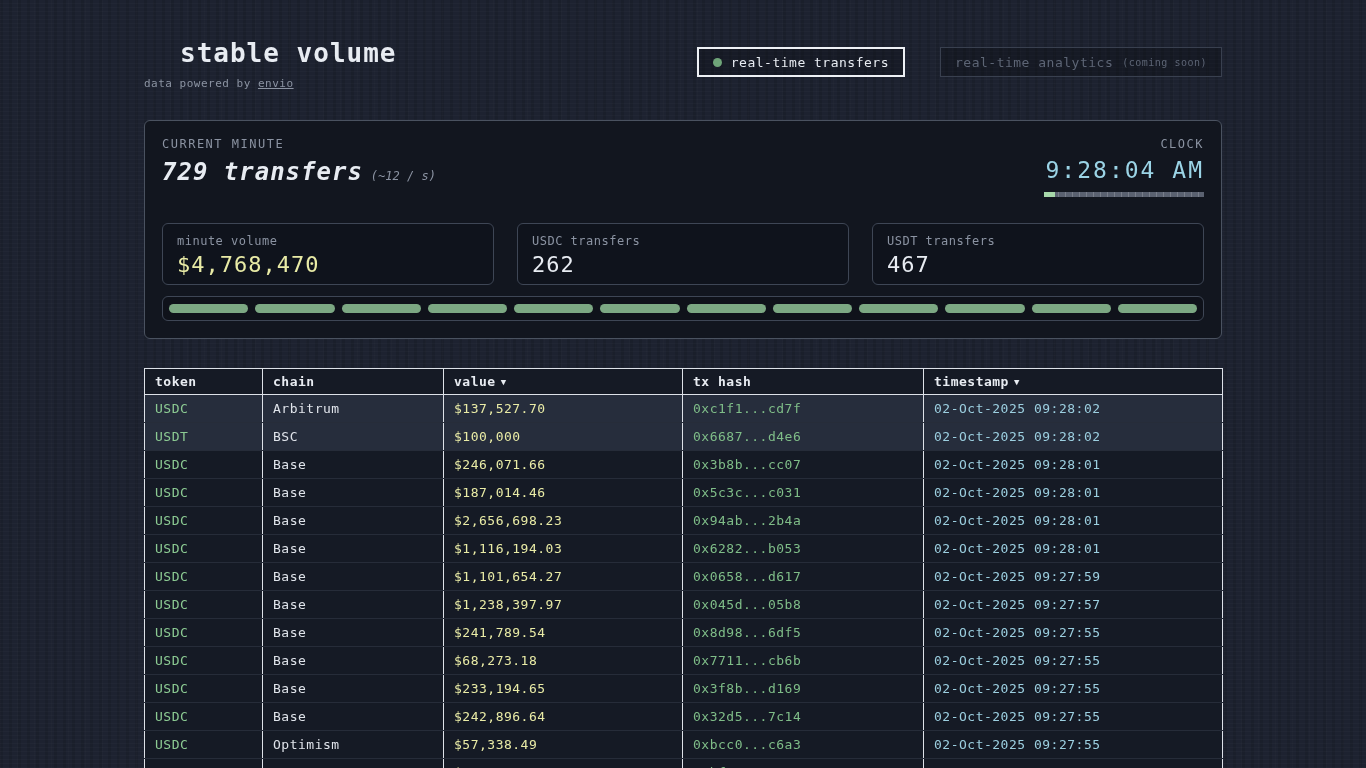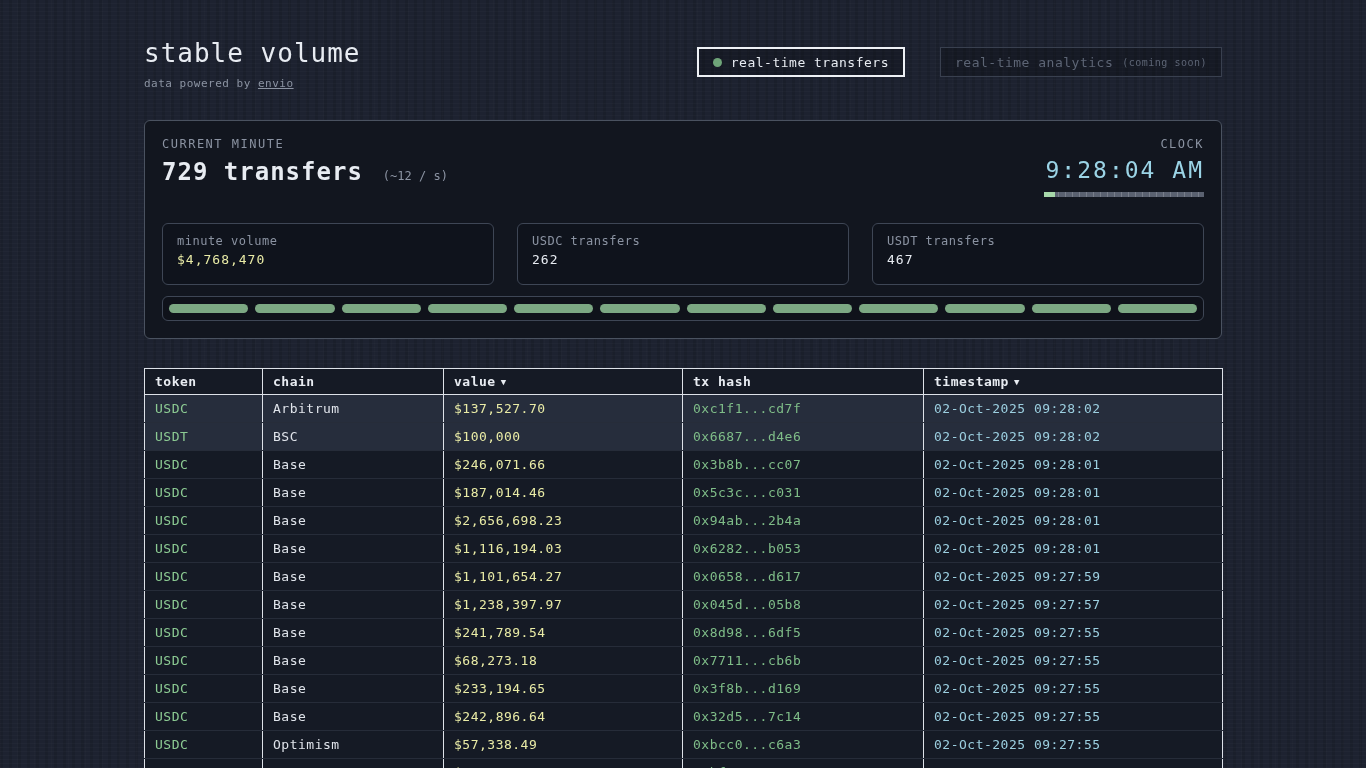--- a/index.html
+++ b/index.html
@@ -19,22 +19,23 @@
       repeating-linear-gradient(0deg, rgba(255,255,255,0.018) 0 1px, transparent 1px 4px),
       repeating-linear-gradient(90deg, rgba(0,0,0,0.10) 0 3px, transparent 3px 9px),
       repeating-linear-gradient(90deg, rgba(255,255,255,0.012) 0 1px, transparent 1px 17px);
     z-index: 0;
   }
   .page { position: relative; z-index: 1; width: 1078px; margin: 0 auto; }
 
   
   .topbar { display: flex; justify-content: space-between; align-items: flex-start; padding-top: 38px; }
   .brand h1 {
-    font-size: 26px; font-weight: 400; letter-spacing: 1px;
+    font-size: 26px; font-weight: 700; letter-spacing: 1px;
     color: var(--text-main, #e8ecf2);
+    margin-left: 36px;
   }
   .subtitle { margin-top: 9px; font-size: 11px; color: var(--text-muted, #8b93a2); letter-spacing: 0.5px; }
   .subtitle a { color: var(--text-muted, #8b93a2); text-decoration: underline; cursor: pointer; }
 
   .tabs { display: flex; gap: 10px; margin-top: 9px; }
   .tab {
     font-family: inherit; font-size: 13px; letter-spacing: 0.5px;
     padding: 7px 14px; height: 30px;
     display: inline-flex; align-items: center; gap: 9px;
     background: transparent; cursor: pointer; white-space: nowrap;
@@ -62,21 +63,21 @@
     margin-top: 30px;
     border: 1px solid var(--border-panel, #4a5260);
     border-radius: 6px;
     background: var(--panel-bg, #12161f);
     padding: 16px 17px 17px 17px;
   }
   .panel-top { display: flex; justify-content: space-between; align-items: flex-start; }
   .micro-label {
     font-size: 12px; letter-spacing: 1.5px; color: var(--text-muted, #8b93a2);
   }
-  .big-line { margin-top: 7px; display: flex; align-items: baseline; gap: 20px; }
+  .big-line { margin-top: 7px; display: flex; align-items: baseline; gap: 8px; font-style: italic; }
   .big-number { font-size: 24px; font-weight: 700; color: var(--text-main, #e8ecf2); letter-spacing: 1px; }
   .rate { font-size: 12px; color: var(--text-muted, #8b93a2); }
 
   .clock-block { text-align: right; }
   .clock-time {
     margin-top: 6px; font-size: 23px; letter-spacing: 2px;
     color: var(--accent-cyan, #9bd4e6);
   }
   .clock-track {
     margin-top: 9px; margin-left: auto;
@@ -93,21 +94,21 @@
 
   .cards { display: flex; gap: 23px; margin-top: 26px; }
   .card {
     flex: 1; height: 62px;
     border: 1px solid var(--border-card, #3e4655);
     border-radius: 6px;
     background: var(--card-bg, #0f131c);
     padding: 10px 14px;
   }
   .card-label { font-size: 12px; color: var(--text-muted, #8b93a2); letter-spacing: 0.5px; }
-  .card-value { margin-top: 4px; font-size: 13px; letter-spacing: 1px; color: var(--text-main, #e8ecf2); }
+  .card-value { margin-top: 4px; font-size: 22px; letter-spacing: 1px; color: var(--text-main, #e8ecf2); }
   .card-value.yellow { color: var(--accent-yellow, #e9eba6); }
 
   .segments {
     margin-top: 11px;
     border: 1px solid var(--border-card, #3e4655);
     border-radius: 6px;
     padding: 7px 6px;
     display: flex; gap: 7px;
     background: rgba(0,0,0,0.15);
   }

